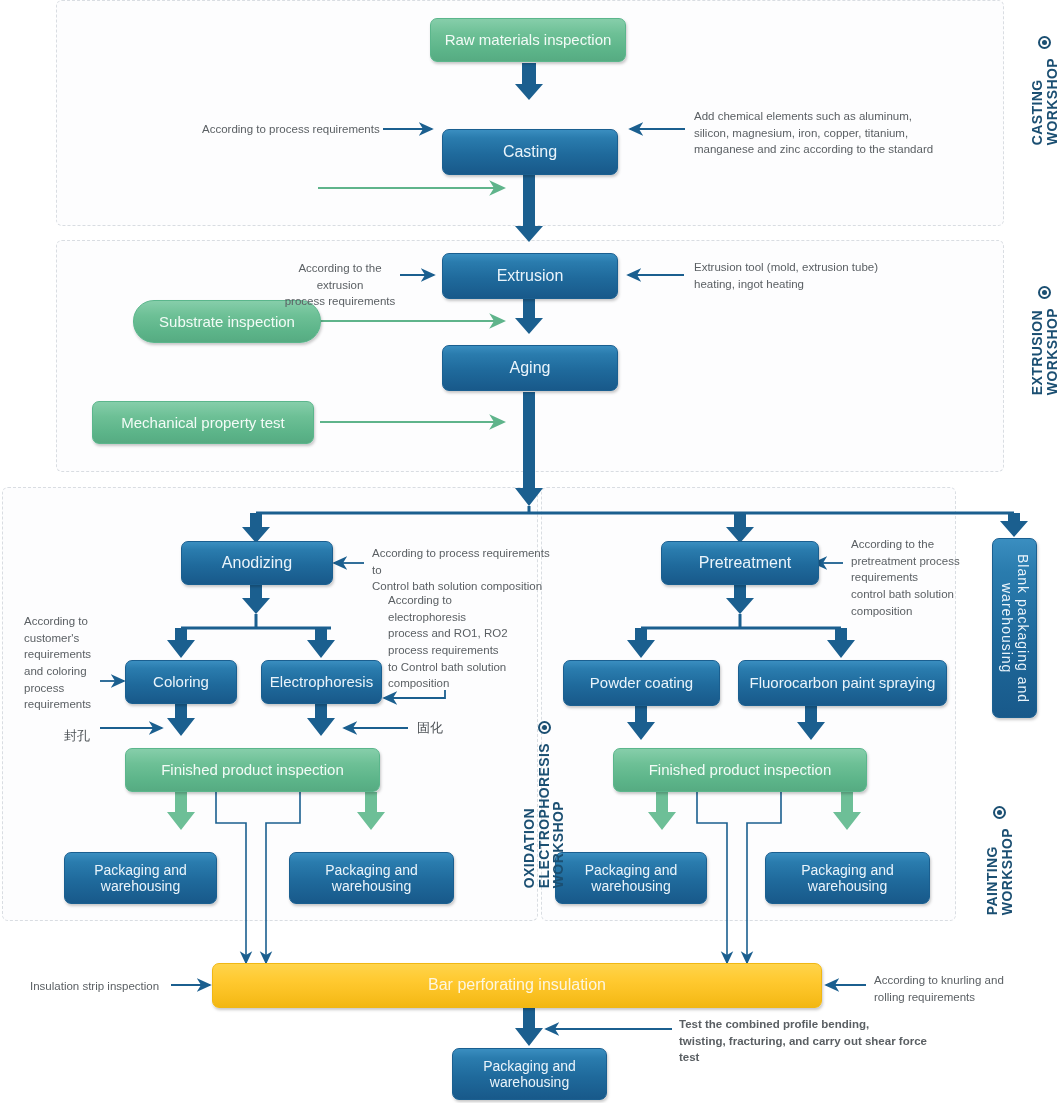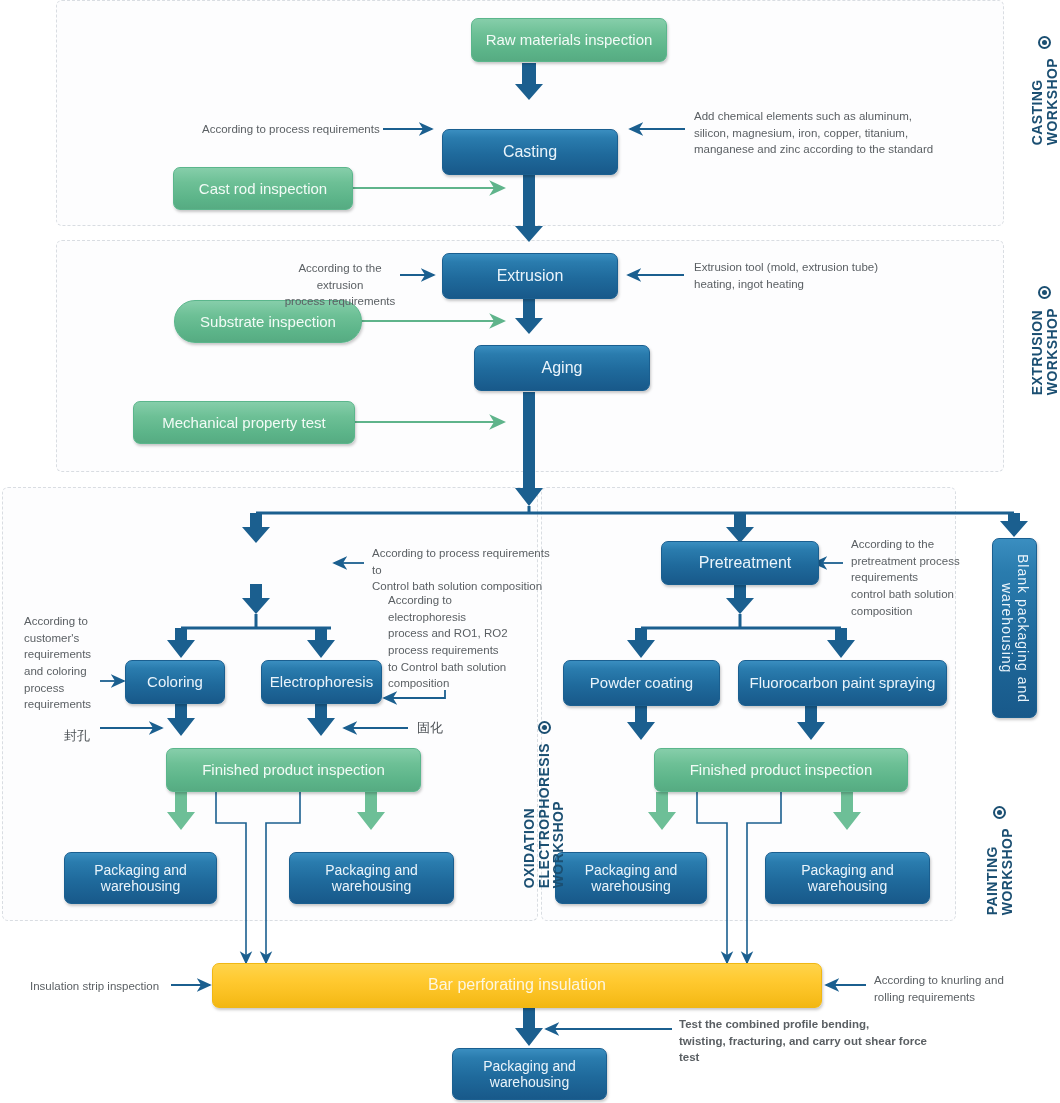--- a/index.html
+++ b/index.html
@@ -35,21 +35,20 @@
     box-shadow: 1px 2px 3px rgba(0,0,0,.22);
   }
   .blue {
     background: linear-gradient(180deg,#3a8ec0 0%, #2a7cae 18%, #1f6a9c 55%, #18598a 100%);
     border: 1px solid #1a5f90;
   }
   .green {
     background: linear-gradient(180deg,#86ceaa 0%, #6dc096 35%, #5cb489 75%, #56ab82 100%);
     border: 1px solid #5bb68c;
     color: #f2fbf6;
-    margin-left: 41px;
   }
   .yellow {
     background: linear-gradient(180deg,#ffd44b 0%, #ffc92f 40%, #f9bf1f 75%, #f2b712 100%);
     border: 1px solid #f0b714;
     color: #fdf6e0;
   }
   .vert {
     writing-mode: vertical-rl;
     text-orientation: mixed;
     letter-spacing: 1px;
@@ -193,32 +192,32 @@
 
     <path d="M318,188 L504,188" stroke="#5fb48b" stroke-width="2" fill="none" marker-end="url(#gArrow)"></path>
     <path d="M290,321 L504,321" stroke="#5fb48b" stroke-width="2" fill="none" marker-end="url(#gArrow)"></path>
     <path d="M320,422 L504,422" stroke="#5fb48b" stroke-width="2" fill="none" marker-end="url(#gArrow)"></path>
   </svg>
 
   <div class="box green" style="left:430px; top:18px; width:196px; height:44px; font-size:15px;">Raw materials inspection</div>
 
   <div class="box blue" style="left:442px; top:108px; width:176px; height:46px; font-size:16px;margin-top:21px;">Casting</div>
 
-  <div class="box green" style="left:132px; top:167px; width:180px; height:43px; font-size:15px;">Cast rod inspection</div>
 
   <div class="box blue" style="left:442px; top:253px; width:176px; height:46px; font-size:16px;">Extrusion</div>
 
   <div class="box green" style="left:133px; top:300px; width:188px; height:43px; font-size:15px;border-radius:21px;">Substrate inspection</div>
 
-  <div class="box blue" style="left:442px; top:345px; width:176px; height:46px; font-size:16px;margin-left:32px;">Aging</div>
+  <div class="box blue" style="left:442px; top:345px; width:176px; height:46px; font-size:16px;">Aging</div>
 
   <div class="box green" style="left:92px; top:401px; width:222px; height:43px; font-size:15px;">Mechanical property test</div>
 
-
-  <div class="box blue" style="left:125px; top:660px; width:100px; height:44px; font-size:15px;">Coloring</div>
+  <div class="box blue" style="left:181px; top:541px; width:152px; height:44px; font-size:16px;">Anodizing</div>
+
+  <div class="box blue" style="left:125px; top:660px; width:112px; height:44px; font-size:15px;">Coloring</div>
 
   <div class="box blue" style="left:261px; top:660px; width:121px; height:44px; font-size:15px;">Electrophoresis</div>
 
   <div class="box green" style="left:125px; top:748px; width:255px; height:44px; font-size:15px;">Finished product inspection</div>
 
   <div class="box blue" style="left:64px; top:852px; width:153px; height:52px; font-size:14px;">Packaging and warehousing</div>
 
   <div class="box blue" style="left:289px; top:852px; width:165px; height:52px; font-size:14px;">Packaging and warehousing</div>
 
   <div class="box blue" style="left:661px; top:541px; width:158px; height:44px; font-size:16px;padding-left:16px;">Pretreatment</div>

